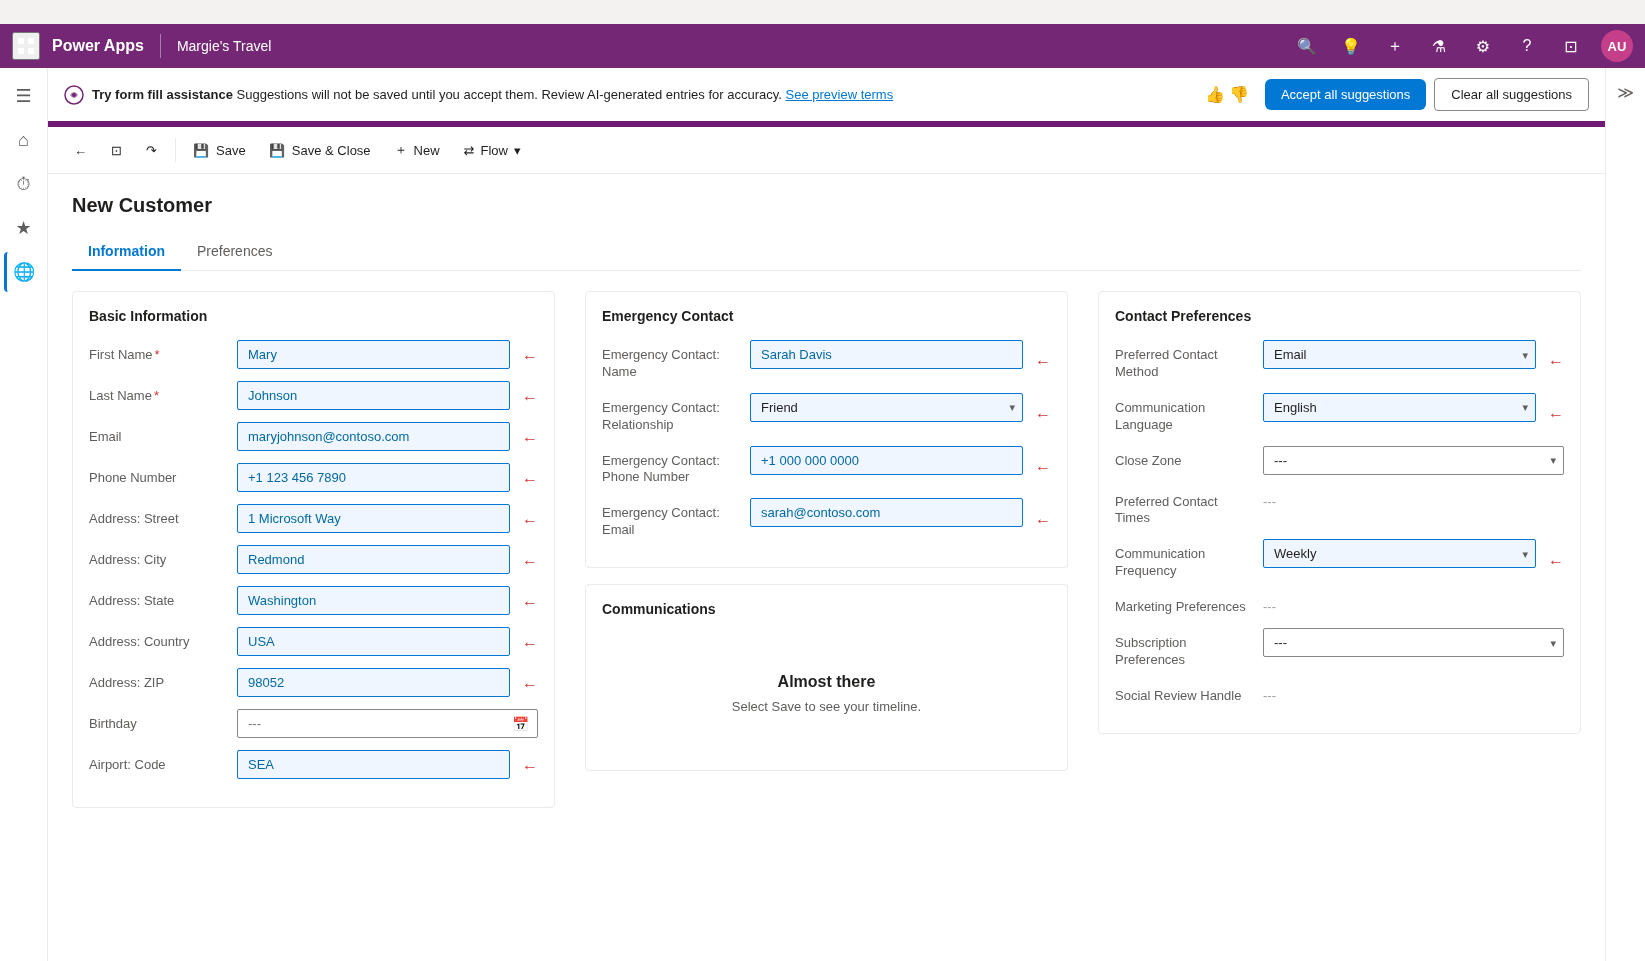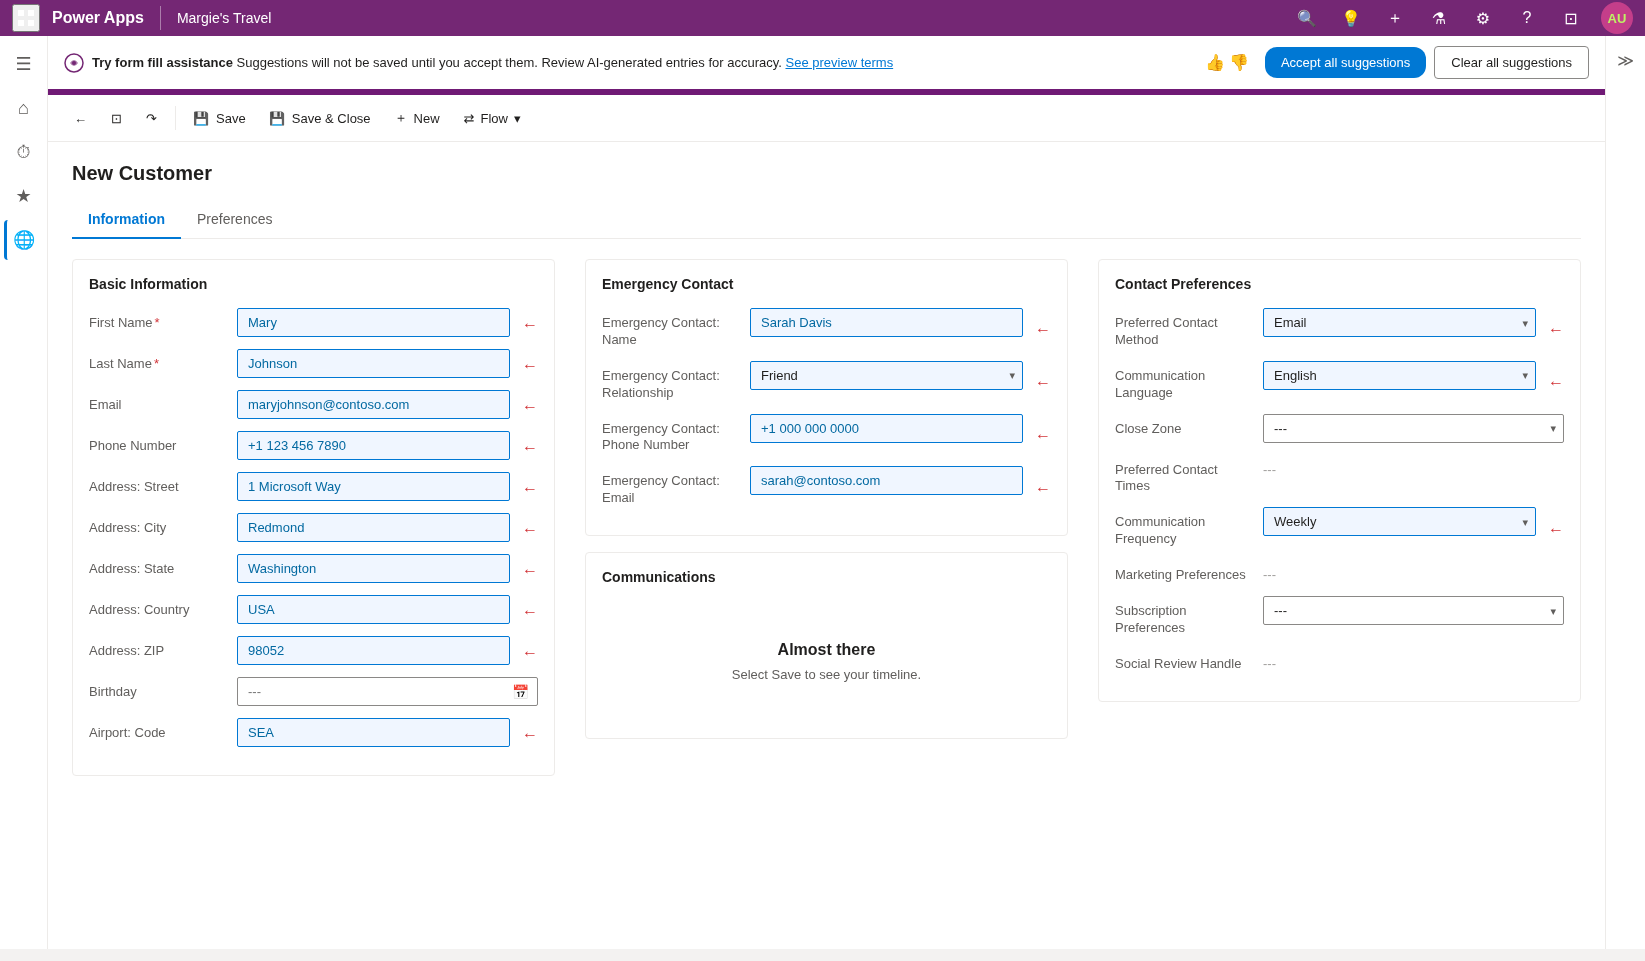--- a/index.html
+++ b/index.html
@@ -2,34 +2,35 @@
 <html><head>
   <meta charset="utf-8">
   <style>
     * { box-sizing: border-box; margin: 0; padding: 0; }
     body { font-family: 'Segoe UI', sans-serif; font-size: 14px; background: #f3f2f1; color: #201f1e; overflow: hidden; }
 
     
     .top-nav {
       background: #742774;
       color: white;
-      height: 36px;
+      height: 44px;
       display: flex;
       align-items: center;
       padding: 0 12px;
       gap: 12px;
+      margin-top: 24px;
     }
     .nav-grid-icon { display: flex; align-items: center; justify-content: center; width: 28px; height: 28px; cursor: pointer; }
     .nav-grid-icon svg { width: 20px; height: 20px; fill: white; }
     .nav-app-name { font-size: 16px; font-weight: 600; color: white; }
     .nav-separator { width: 1px; height: 24px; background: rgba(255,255,255,0.4); margin: 0 4px; }
     .nav-entity-name { font-size: 14px; color: white; }
     .nav-right { margin-left: auto; display: flex; align-items: center; gap: 16px; }
     .nav-icon-btn { background: none; border: none; color: white; cursor: pointer; display: flex; align-items: center; justify-content: center; width: 28px; height: 28px; font-size: 16px; }
-    .nav-avatar { width: 32px; height: 32px; border-radius: 50%; background: #c43e8a; color: #bef264; display: flex; align-items: center; justify-content: center; font-size: 13px; font-weight: 600; cursor: pointer; }
+    .nav-avatar { width: 32px; height: 32px; border-radius: 50%; background: #c43e8a; color: #ffffff; display: flex; align-items: center; justify-content: center; font-size: 13px; font-weight: 600; cursor: pointer; }
 
     
     .layout { display: flex; height: calc(100vh - 48px); }
     .side-rail {
       width: 48px;
       background: white;
       border-right: 1px solid #edebe9;
       display: flex;
       flex-direction: column;
       align-items: center;
@@ -59,21 +60,21 @@
       gap: 8px;
       flex-shrink: 0;
     }
     .ai-banner-logo { width: 20px; height: 20px; flex-shrink: 0; }
     .ai-banner-text { font-size: 13px; color: #201f1e; flex: 1; }
     .ai-banner-text strong { font-weight: 600; }
     .ai-banner-link { color: #0078d4; text-decoration: underline; cursor: pointer; }
     .ai-banner-thumbs { display: flex; gap: 4px; margin-right: 8px; }
     .thumb-btn { background: none; border: none; cursor: pointer; font-size: 16px; color: #605e5c; }
     .accept-btn {
-      background: #0078d4; color: white; border: none; border-radius: 12px;
+      background: #0078d4; color: white; border: none; border-radius: 6px;
       padding: 8px 16px; font-size: 13px; font-weight: 500; cursor: pointer;
       white-space: nowrap; flex-shrink: 0;
     }
     .clear-btn {
       background: white; color: #201f1e; border: 1px solid #8a8886; border-radius: 4px;
       padding: 8px 16px; font-size: 13px; font-weight: 500; cursor: pointer;
       white-space: nowrap; flex-shrink: 0;
     }
 
     

